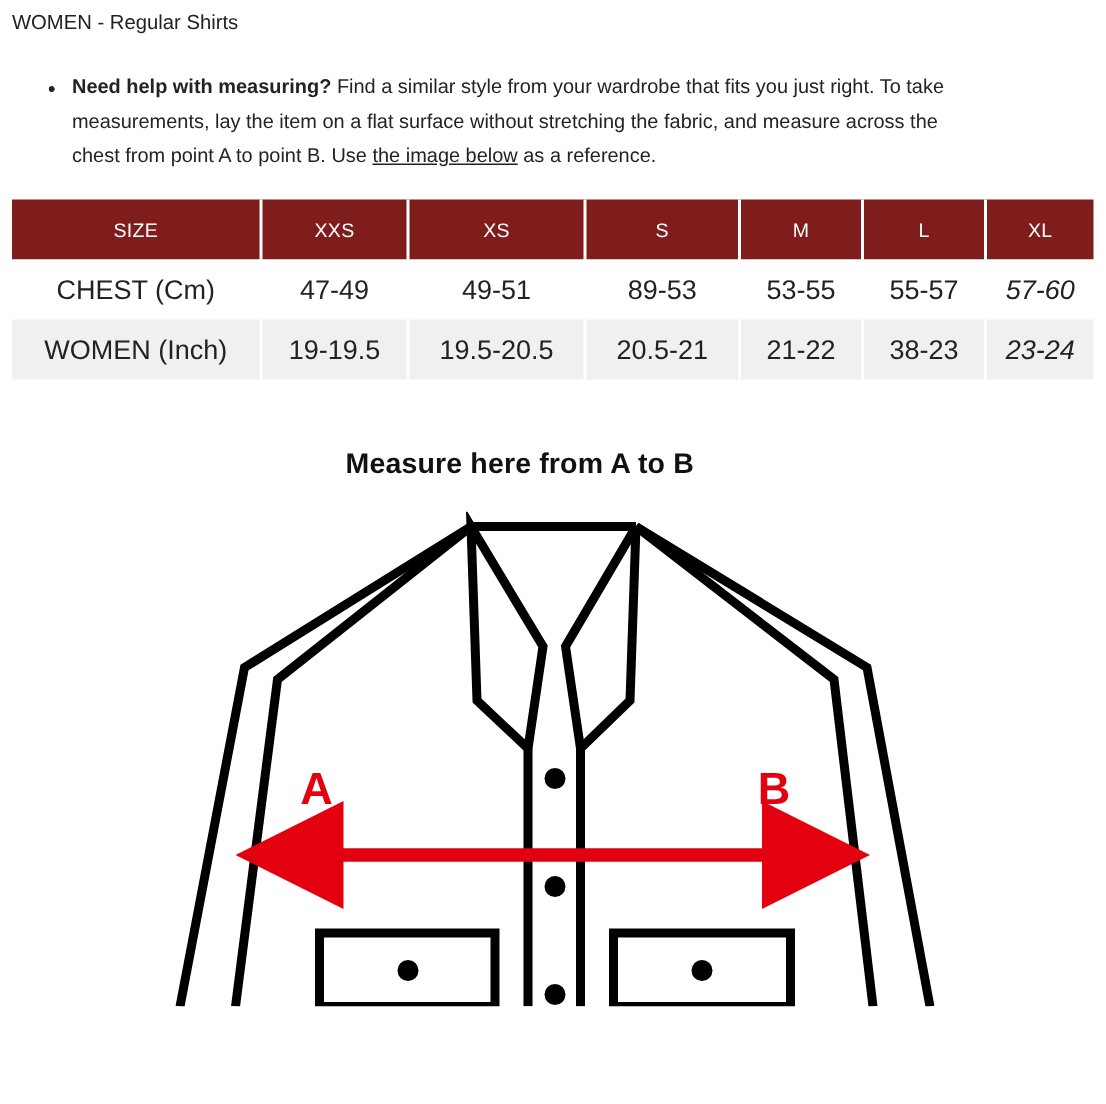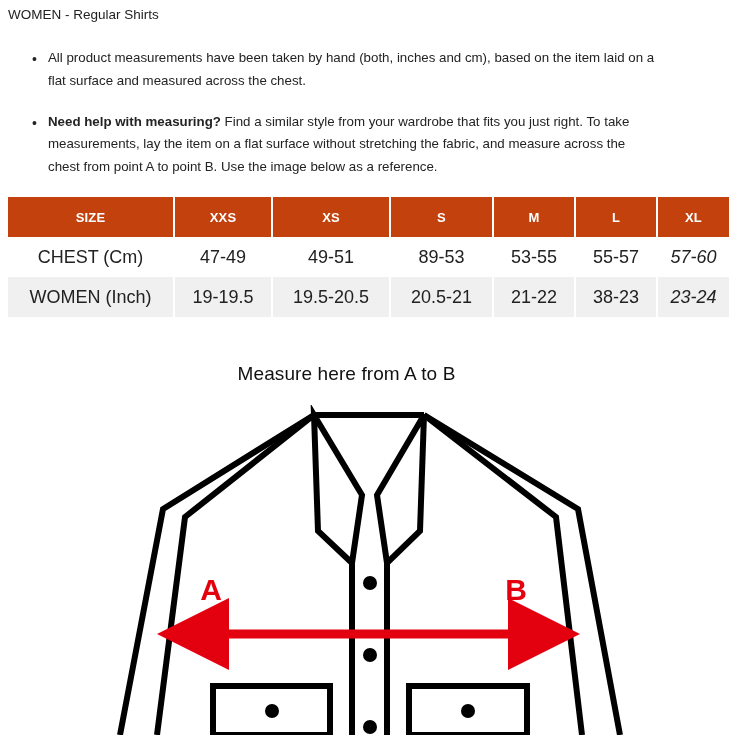--- a/index.html
+++ b/index.html
@@ -43,33 +43,34 @@
     left: -16px;
     top: 0px;
     font-size: 14px;
     line-height: 1.72;
     color: #232323;
   }
   .bold {
     font-weight: bold;
   }
   .underline {
+    text-decoration: underline;
     text-align: center;
   }
   table.size-table {
     border-collapse: collapse;
     width: 721px;
     margin: 16px 0 0 8px;
     table-layout: fixed;
   }
   table.size-table th {
-    background: #c2410c;
+    background: #7f1d1d;
     color: #ffffff;
     font-size: 13px;
-    font-weight: bold;
+    font-weight: normal;
     height: 38px;
     text-align: center;
     border-right: 2px solid #ffffff;
     letter-spacing: 0.2px;
   }
   table.size-table th:last-child {
     border-right: none;
   }
   table.size-table td {
     height: 38px;
@@ -93,20 +94,21 @@
   col.c-m    { width: 82px; }
   col.c-l    { width: 82px; }
   col.c-xl   { width: 72px; }
 
   .measure-caption {
     text-align: center;
     font-size: 19px;
     color: #111;
     margin: 46px 0 0 12px;
     letter-spacing: 0.1px;
+    font-weight: bold;
   }
   .diagram-wrap {
     position: relative;
     width: 737px;
     height: 330px;
     margin-top: 20px;
     overflow: hidden;
   }
   .diagram-wrap svg {
     display: block;
@@ -121,21 +123,20 @@
 </head>
 <body>
 
 <div class="page">
 
   <div class="doc-title">WOMEN - Regular Shirts</div>
 
   <ul class="notes">
     <li>
       <span class="bullet">•</span>
-      <span><span>All product measurements have been taken by hand (both, inches and cm), based on the item laid on a flat surface and measured across the chest.</span></span>
     </li>
     <li>
       <span class="bullet">•</span>
       <span><span class="bold">Need help with measuring?</span><span> Find a similar style from your wardrobe that fits you just right. To take measurements, lay the item on a flat surface without stretching the fabric, and measure across the chest from point A to point B. Use </span><span class="underline">the image below</span><span> as a reference.</span></span>
     </li>
   </ul>
 
   <table class="size-table">
     <colgroup>
       <col class="c-size">

